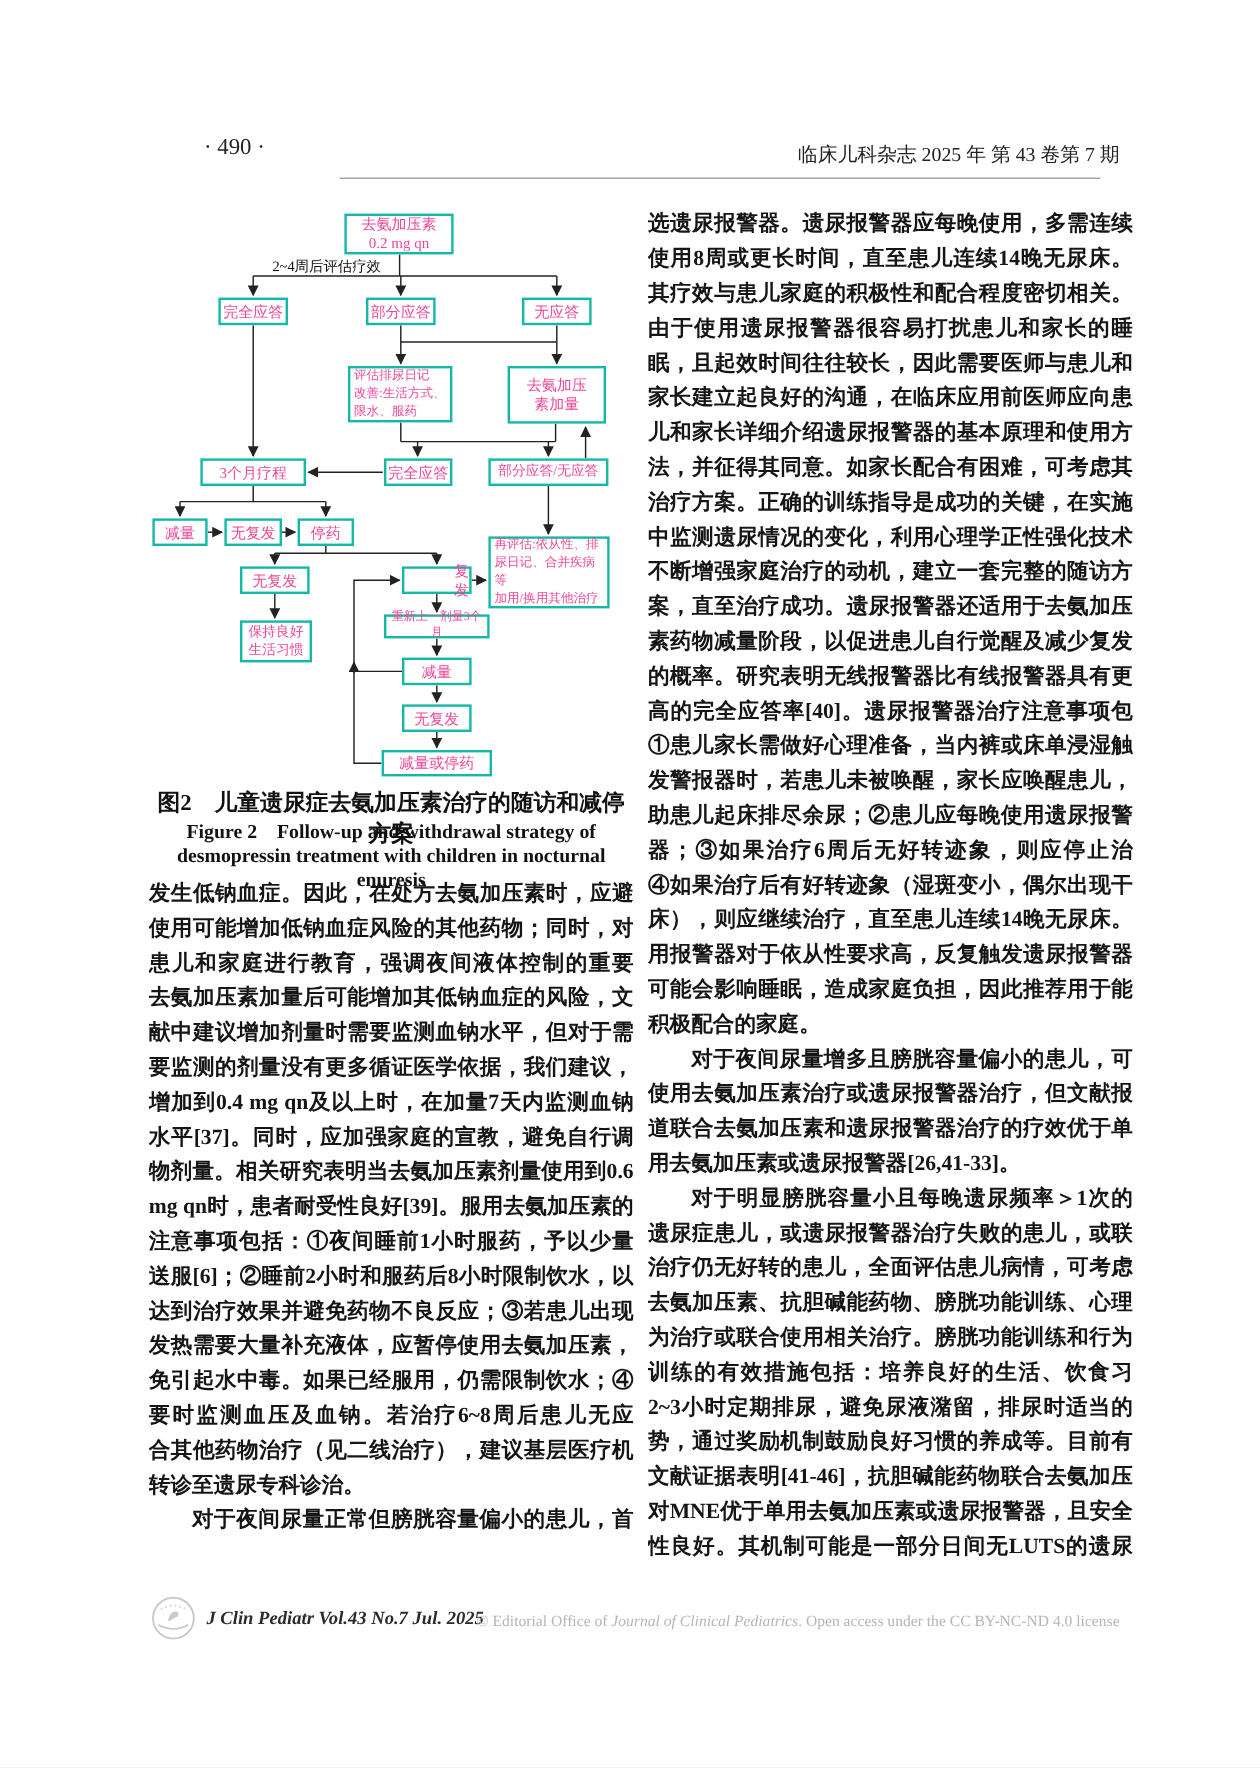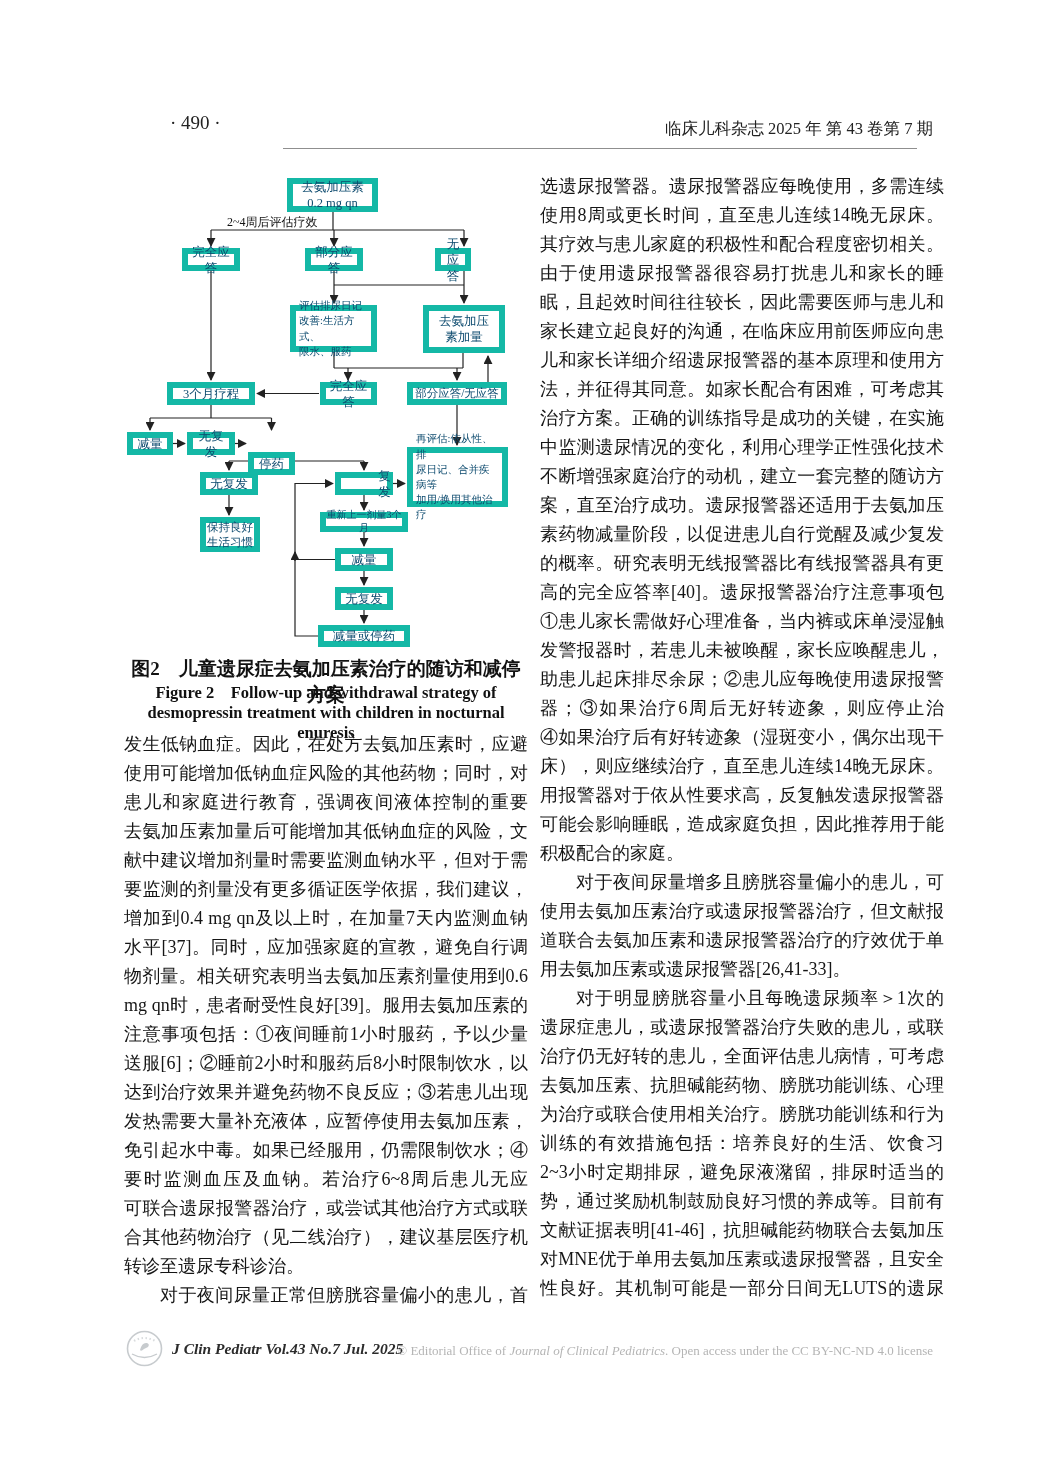--- a/index.html
+++ b/index.html
@@ -9,34 +9,34 @@
     font-family:"Liberation Serif","DejaVu Serif",serif; color:#1a1a1a;
     margin:0 auto; overflow:hidden;
   }
   
   .hdr-page-num { position:absolute; left:126px; top:112px; font-size:19px; color:#222;margin-left:44px; }
   .hdr-journal  { position:absolute; right:117px; top:118px; font-size:16.5px; color:#222; }
   .hdr-rule     { position:absolute; left:283px; top:148px; width:634px; height:0; border-top:1.6px solid #8f8f8f; }
   
   .fc-svg { position:absolute; left:0; top:0; width:1050px; height:1473px; z-index:1; pointer-events:none; }
   .fc-node {
-    position:absolute; z-index:2; background:#fff; border:6px solid #14b8a6;
+    position:absolute; z-index:2; background:#fff; border:2px solid #14b8a6;
     display:flex; align-items:center; justify-content:center; text-align:center;
-    font-size:12.5px; line-height:1.28; white-space:pre-line; color:#0c4a6e;
+    font-size:12.5px; line-height:1.28; white-space:pre-line; color:#ec4899;
   }
   .fc-note { justify-content:flex-start; text-align:left; font-size:10.5px; line-height:1.45; padding:1px 3px; }
   .fc-xs   { font-size:10px; }
   .fc-edge-label { position:absolute; left:227px; top:214px; z-index:2; font-size:12px; color:#111; }
   
   .cap { position:absolute; left:124px; width:404px; text-align:center; font-weight:bold; color:#111; }
   .cap-zh  { top:656px; font-size:19px; }
   .cap-en1 { top:682px; font-size:16.5px; }
   .cap-en2 { top:703px; font-size:16.5px; }
   
-  .col { position:absolute; width:404px; font-size:18px; color:#151515; }
+  .col { position:absolute; width:404px; font-size:18px; color:#151515;font-weight:bold; }
   .col-left  { left:124px; top:730px; }
   .col-right { left:540px; top:172px; }
   .line {
     height:29px; line-height:29px; overflow:hidden;
     text-align:justify; text-align-last:justify;
   }
   .line.first-indent { text-indent:2em; }
   .line.para-end { text-align-last:left; }
   
   .ft-logo { position:absolute; left:126px; top:1330px; width:37px; height:37px; }
@@ -99,32 +99,32 @@
       <path d="M335,559.5 H295"></path>
       <path d="M295,561 V552" marker-end="url(#arr)"></path>
     </g>
   </svg>
 
   <div class="fc-edge-label">2~4周后评估疗效</div>
   <div class="fc-node" style="left:287px;top:178px;width:91px;height:34px;">去氨加压素
 0.2 mg qn</div>
   <div class="fc-node" style="left:182px;top:248px;width:58px;height:23px;">完全应答</div>
   <div class="fc-node" style="left:305px;top:248px;width:58px;height:23px;">部分应答</div>
-  <div class="fc-node" style="left:435px;top:248px;width:36px;height:23px;">无应答</div>
+  <div class="fc-node" style="left:435px;top:248px;width:58px;height:23px;">无应答</div>
   <div class="fc-node fc-note" style="left:290px;top:305px;width:87px;height:47px;">评估排尿日记
 改善:生活方式、
 限水、服药</div>
   <div class="fc-node" style="left:423px;top:305px;width:82px;height:48px;">去氨加压
 素加量</div>
   <div class="fc-node" style="left:167px;top:382px;width:88px;height:23px;">3个月疗程</div>
   <div class="fc-node" style="left:320px;top:382px;width:57px;height:23px;">完全应答</div>
   <div class="fc-node" style="left:407px;top:382px;width:100px;height:23px;font-size:11.5px;">部分应答/无应答</div>
   <div class="fc-node" style="left:127px;top:432px;width:46px;height:23px;">减量</div>
   <div class="fc-node" style="left:187px;top:432px;width:48px;height:23px;">无复发</div>
-  <div class="fc-node" style="left:248px;top:432px;width:47px;height:23px;margin-top:20px;">停药</div>
+  <div class="fc-node" style="left:248px;top:432px;width:47px;height:23px;">停药</div>
   <div class="fc-node fc-note" style="left:407px;top:447px;width:101px;height:60px;">再评估:依从性、排
 尿日记、合并疾病等
 加用/换用其他治疗</div>
   <div class="fc-node" style="left:200px;top:472px;width:58px;height:23px;">无复发</div>
   <div class="fc-node" style="left:335px;top:472px;width:58px;height:23px;padding-left:41px;">复发</div>
   <div class="fc-node" style="left:200px;top:517px;width:60px;height:35px;font-size:11.5px;">保持良好
 生活习惯</div>
   <div class="fc-node fc-xs" style="left:320px;top:512px;width:88px;height:20px;">重新上一剂量3个月</div>
   <div class="fc-node" style="left:335px;top:548px;width:58px;height:23px;">减量</div>
   <div class="fc-node" style="left:335px;top:587px;width:58px;height:23px;">无复发</div>
@@ -144,21 +144,20 @@
       <div class="line">增加到0.4 mg qn及以上时，在加量7天内监测血钠</div>
       <div class="line">水平[37]。同时，应加强家庭的宣教，避免自行调整药</div>
       <div class="line">物剂量。相关研究表明当去氨加压素剂量使用到0.6</div>
       <div class="line">mg qn时，患者耐受性良好[39]。服用去氨加压素的</div>
       <div class="line">注意事项包括：①夜间睡前1小时服药，予以少量水</div>
       <div class="line">送服[6]；②睡前2小时和服药后8小时限制饮水，以</div>
       <div class="line">达到治疗效果并避免药物不良反应；③若患儿出现</div>
       <div class="line">发热需要大量补充液体，应暂停使用去氨加压素，以</div>
       <div class="line">免引起水中毒。如果已经服用，仍需限制饮水；④必</div>
       <div class="line">要时监测血压及血钠。若治疗6~8周后患儿无应答，</div>
-      <div class="line">可联合遗尿报警器治疗，或尝试其他治疗方式或联</div>
       <div class="line">合其他药物治疗（见二线治疗），建议基层医疗机构</div>
       <div class="line para-end">转诊至遗尿专科诊治。</div>
       <div class="line first-indent">对于夜间尿量正常但膀胱容量偏小的患儿，首</div>
     </div>
   <div class="col col-right" id="col-right">
       <div class="line">选遗尿报警器。遗尿报警器应每晚使用，多需连续</div>
       <div class="line">使用8周或更长时间，直至患儿连续14晚无尿床。</div>
       <div class="line">其疗效与患儿家庭的积极性和配合程度密切相关。</div>
       <div class="line">由于使用遗尿报警器很容易打扰患儿和家长的睡</div>
       <div class="line">眠，且起效时间往往较长，因此需要医师与患儿和</div>

